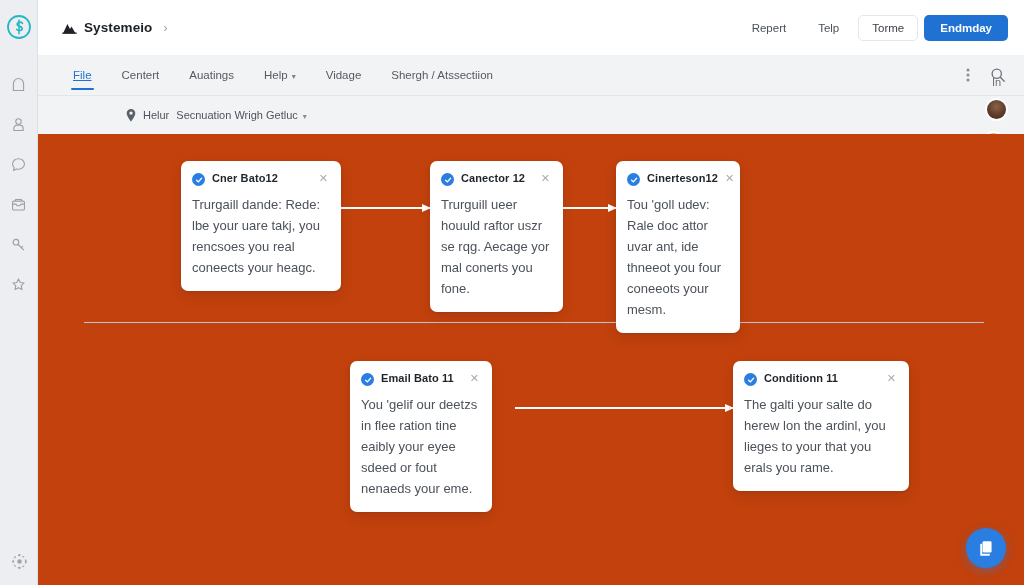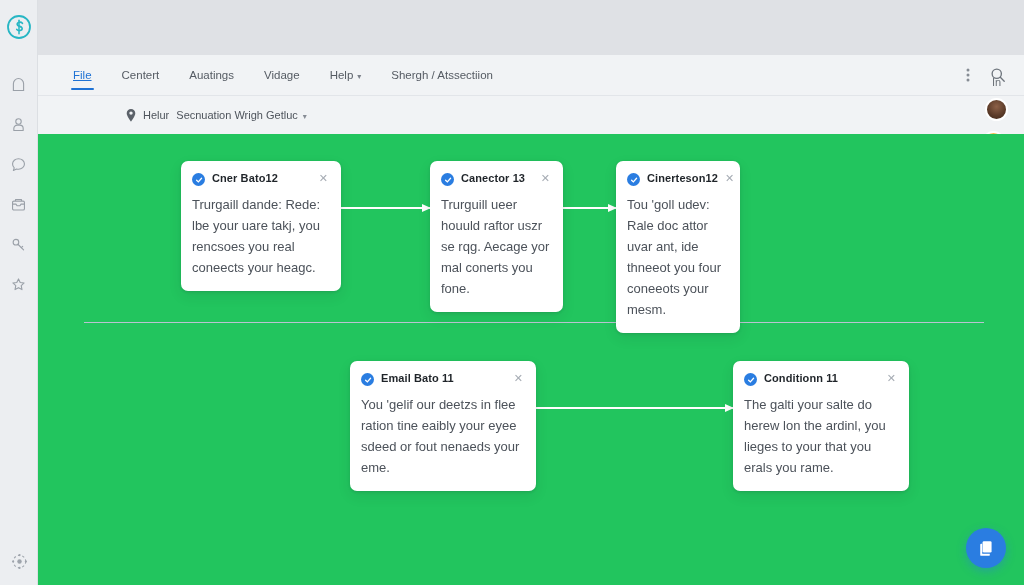--- a/index.html
+++ b/index.html
@@ -90,21 +90,21 @@
   #avatar-2 { background: radial-gradient(circle at 50% 40%, #ffd36b 0%, #f2b43c 65%, #d9972a 100%); margin-left: -7px; }
   #avatar-badge {
     position: absolute; right: -2px; bottom: -1px;
     width: 8px; height: 8px; border-radius: 50%;
     background: #16c07a; border: 1.5px solid #ffffff;
   }
 
   
   #canvas {
     position: absolute; left: 38px; top: 134px; width: 986px; height: 451px;
-    background: #22c55e;
+    background: #c2410c;
     overflow: hidden;
   }
   #divider {
     position: absolute; left: 46px; top: 188px; width: 900px; height: 1px;
     background: #b9c3d1;
   }
 
   .node {
     position: absolute;
     background: #ffffff;
@@ -209,37 +209,56 @@
         <circle cx="11" cy="11" r="7.2" stroke-dasharray="2.6 2.6"></circle>
         <circle cx="11" cy="11" r="2.6" fill="#9ea4ac" stroke="none"></circle>
         <circle cx="11" cy="3.6" r="1.3" fill="#9ea4ac" stroke="none"></circle>
         <circle cx="11" cy="18.4" r="1.3" fill="#9ea4ac" stroke="none"></circle>
         <circle cx="3.6" cy="11" r="1.3" fill="#9ea4ac" stroke="none"></circle>
         <circle cx="18.4" cy="11" r="1.3" fill="#9ea4ac" stroke="none"></circle>
       </svg>
     </div>
   </div>
 
+  <div id="topbar">
+    <div id="brand">
+      <span id="brand-mark">
+        <svg width="15" height="13" viewBox="0 0 15 13" fill="#1f2328">
+          <path d="M1 12.5 5.4 3.1l2.6 5 1.6-2.6 3.9 7z"></path>
+          <rect x="0.2" y="11.6" width="14.6" height="1.2" rx=".5"></rect>
+        </svg>
+      </span>
+      <span id="brand-name">Systemeio</span>
+      <span id="brand-chev">›</span>
+    </div>
+
+    <div id="topbar-actions">
+      <button class="hbtn plain">Repert</button>
+      <button class="hbtn plain">Telp</button>
+      <button class="hbtn white">Torme</button>
+      <button class="hbtn primary">Endmday</button>
+    </div>
+  </div>
 
   <div id="tabstrip">
     <div id="tabs">
       <div class="tab active">
         <span>File</span>
       </div>
       <div class="tab">
         <span>Centert</span>
       </div>
       <div class="tab">
         <span>Auatings</span>
       </div>
       <div class="tab">
+        <span>Help</span><span class="caret">▾</span>
+      </div>
+      <div class="tab">
         <span>Vidage</span>
-      </div>
-      <div class="tab">
-        <span>Help</span><span class="caret">▾</span>
       </div>
       <div class="tab">
         <span>Shergh / Atssectiion</span>
       </div>
     </div>
     <div id="tabstrip-right">
       <span class="ts-icon">
         <svg width="4" height="16" viewBox="0 0 4 16" fill="#868c94">
           <circle cx="2" cy="3" r="1.5"></circle>
             <circle cx="2" cy="8" r="1.5"></circle>
@@ -297,40 +316,40 @@
       <div class="node-body">Trurgaill dande: Rede: lbe your uare takj, you rencsoes you real coneects your heagc.</div>
     </div>
 
     <div class="node" style="left:392px; top:27px; width:133px;">
       <div class="node-head">
         <span class="node-badge">
           <svg width="8" height="8" viewBox="0 0 10 10" fill="none" stroke="#ffffff" stroke-width="1.6" stroke-linecap="round">
             <path d="M2 5.3 4.2 7.4 8.2 2.8"></path>
           </svg>
         </span>
-        <span class="node-title">Canector 13</span>
+        <span class="node-title">Canector 12</span>
         <span class="node-close">✕</span>
       </div>
       <div class="node-body">Trurguill ueer houuld raftor uszr se rqg. Aecage yor mal conerts you fone.</div>
     </div>
 
     <div class="node" style="left:578px; top:27px; width:124px;">
       <div class="node-head">
         <span class="node-badge">
           <svg width="8" height="8" viewBox="0 0 10 10" fill="none" stroke="#ffffff" stroke-width="1.6" stroke-linecap="round">
             <path d="M2 5.3 4.2 7.4 8.2 2.8"></path>
           </svg>
         </span>
         <span class="node-title">Cinerteson12</span>
         <span class="node-close">✕</span>
       </div>
       <div class="node-body">Tou 'goll udev: Rale doc attor uvar ant, ide thneeot you four coneeots your mesm.</div>
     </div>
 
-    <div class="node" style="left:312px; top:227px; width:186px;">
+    <div class="node" style="left:312px; top:227px; width:142px;">
       <div class="node-head">
         <span class="node-badge">
           <svg width="8" height="8" viewBox="0 0 10 10" fill="none" stroke="#ffffff" stroke-width="1.6" stroke-linecap="round">
             <path d="M2 5.3 4.2 7.4 8.2 2.8"></path>
           </svg>
         </span>
         <span class="node-title">Email Bato 11</span>
         <span class="node-close">✕</span>
       </div>
       <div class="node-body">You 'gelif our deetzs in flee ration tine eaibly your eyee sdeed or fout nenaeds your eme.</div>

